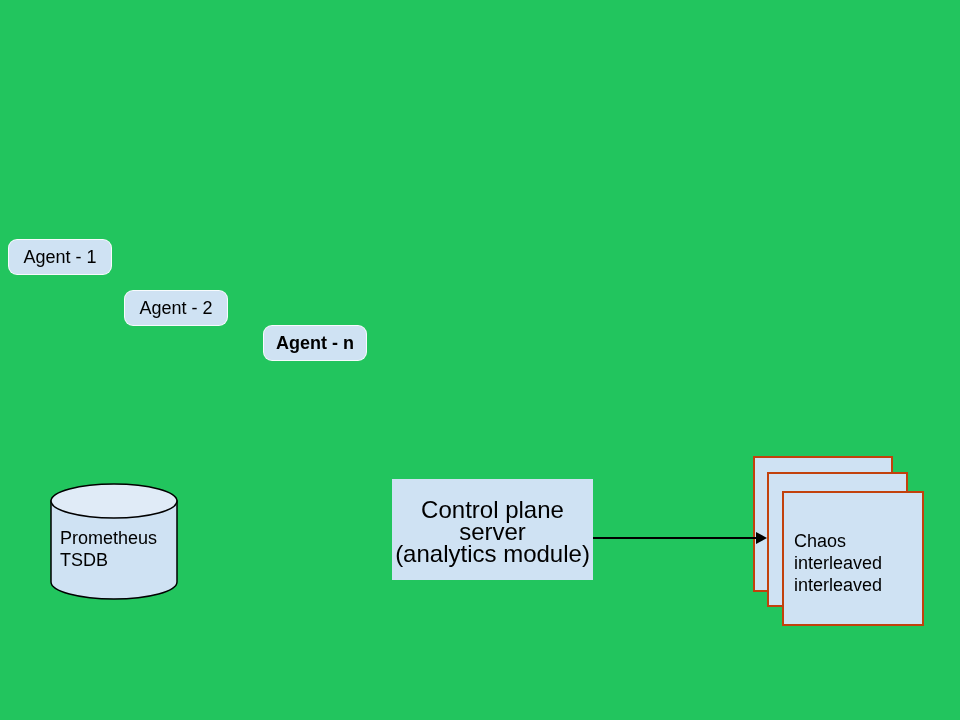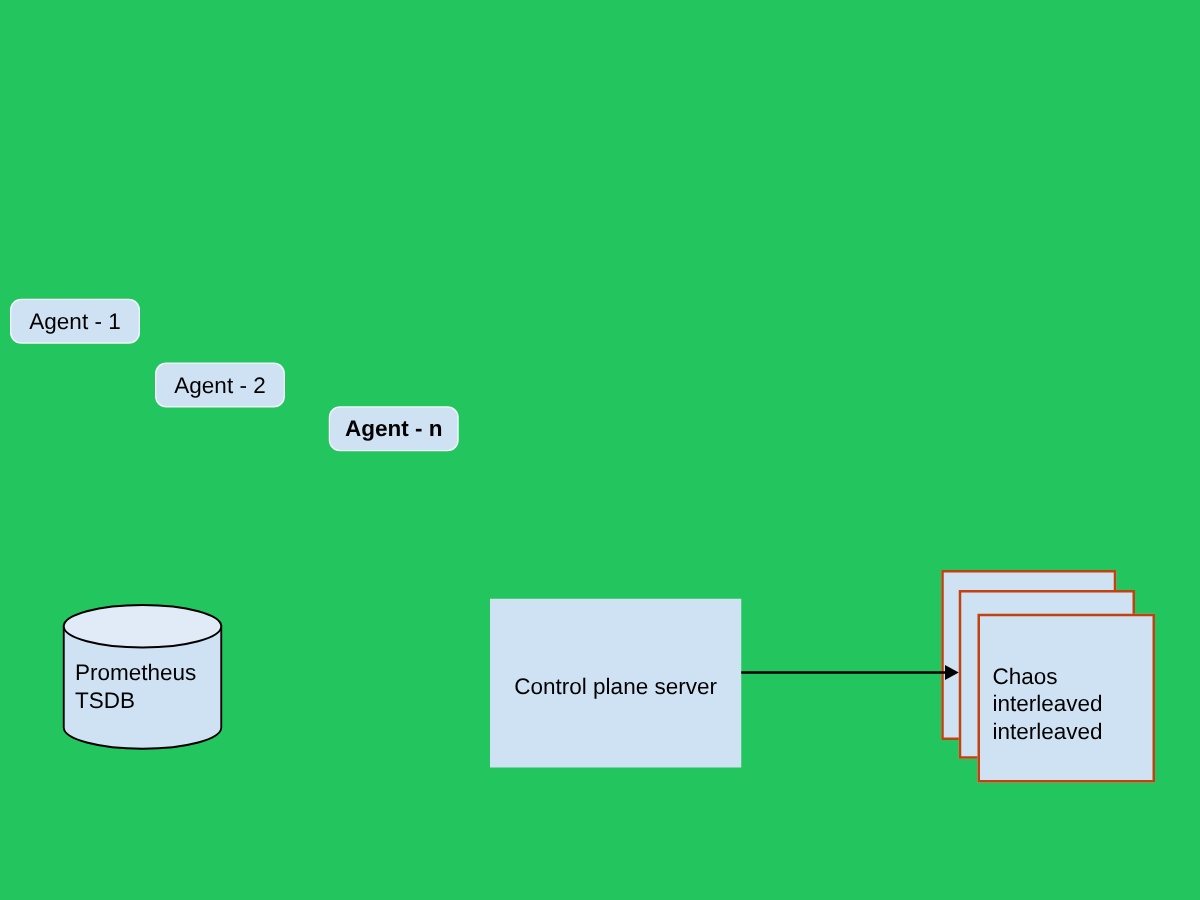--- a/index.html
+++ b/index.html
@@ -52,29 +52,29 @@
     white-space: nowrap;
   }
   .cylinder-label span { display: block; }
 
   
   .control-plane {
     position: absolute;
     left: 392px;
     top: 479px;
     width: 201px;
-    height: 135px;
+    height: 101px;
     box-sizing: border-box;
     background: #cfe2f3;
     display: flex;
     flex-direction: column;
     align-items: center;
     justify-content: center;
-    text-align: right;
-    font-size: 18px;
+    text-align: center;
+    font-size: 24px;
     line-height: 22px;
     padding-top: 4px;
   }
   .control-plane span { display: block; }
 
   
   .dash-card {
     position: absolute;
     box-sizing: border-box;
     background: #cfe2f3;
@@ -119,20 +119,21 @@
     <path d="M3 20 L3 101 A63 17 0 0 0 129 101 L129 20 Z" fill="#cfe2f3" stroke="#000000" stroke-width="1.5"></path>
     <ellipse cx="66" cy="20" rx="63" ry="17" fill="#e0ebf7" stroke="#000000" stroke-width="1.5"></ellipse>
   </svg>
   <div class="cylinder-label">
     <span>Prometheus</span>
     <span>TSDB</span>
   </div>
 
   <div class="control-plane">
     <span>Control plane server</span>
+    <span>(analytics module)</span>
   </div>
 
   <div>
     <div class="dash-card dash-back"></div>
     <div class="dash-card dash-mid"></div>
     <div class="dash-card dash-front">
       <span>Chaos</span>
       <span>interleaved</span>
       <span>interleaved</span>
     </div>

